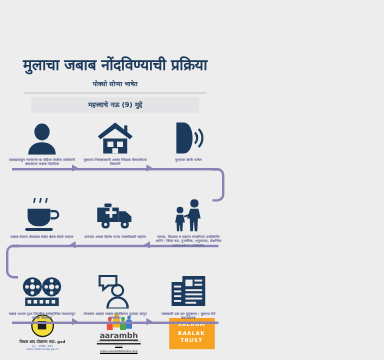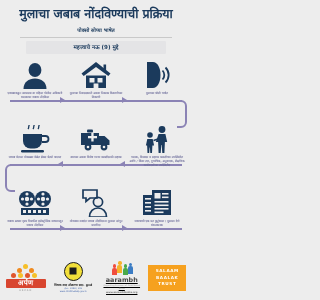--- a/index.html
+++ b/index.html
@@ -7,21 +7,21 @@
     width:192px;height:300px;overflow:hidden;
     background:#ededed;
     font-family:"DejaVu Sans","Liberation Sans",sans-serif;
     position:relative;
   }
 
   
   .header{padding:6px 6px 0 6px;text-align:center;}
   .title{
     color:#1b3a5c;font-size:12.5px;font-weight:700;line-height:1.25;
-    letter-spacing:-.1px;white-space:nowrap;
+    letter-spacing:-.1px;white-space:nowrap;margin-top:40px;
   }
   .subtitle{
     color:#1b3a5c;font-size:5.2px;font-weight:700;margin-top:4px;
   }
   .rule{height:1px;background:#c9c9c9;margin:3px 14px 0 14px;}
   .banner{
     margin:3px 20px 0 20px;background:#e4e4e6;border-radius:1px;
     padding:2.5px 0;color:#1b3a5c;font-size:5.6px;font-weight:700;
   }
 
@@ -284,33 +284,20 @@
           </svg>
         </div>
         <div class="caption">जबाबाची एक प्रत कुटुंबाला / मुलाला देणे बंधनकारक</div>
       </div>
     </div>
   </div>
 </div>
 
 <div class="footer">
 
-  <div class="logo arpan">
-    <div class="beads">
-      <div class="bead" style="left:17px;top:0;width:5px;height:5px;background:#f6c02a;"></div>
-      <div class="bead" style="left:11px;top:4px;width:5px;height:5px;background:#f08a1e;"></div>
-      <div class="bead" style="left:23px;top:4px;width:5px;height:5px;background:#f08a1e;"></div>
-      <div class="bead" style="left:5px;top:8.5px;width:5.5px;height:5.5px;background:#e0552c;"></div>
-      <div class="bead" style="left:12px;top:8.5px;width:5.5px;height:5.5px;background:#f6c02a;"></div>
-      <div class="bead" style="left:19px;top:8.5px;width:5.5px;height:5.5px;background:#e0552c;"></div>
-      <div class="bead" style="left:26px;top:8.5px;width:5.5px;height:5.5px;background:#f6c02a;"></div>
-    </div>
-    <div class="word">अर्पण</div>
-    <div class="sub">ARPAN</div>
-  </div>
 
   <div class="logo seal">
     <div class="disc"></div>
     <div class="l1">मिथक शाद ठोळाण्य सदा. gvd</div>
     <div class="l2">हेल्प : 1098 / 103 
  www.childlinehelp.gov.in</div>
   </div>
 
   <div class="logo aarambh">
     <div class="figs">

